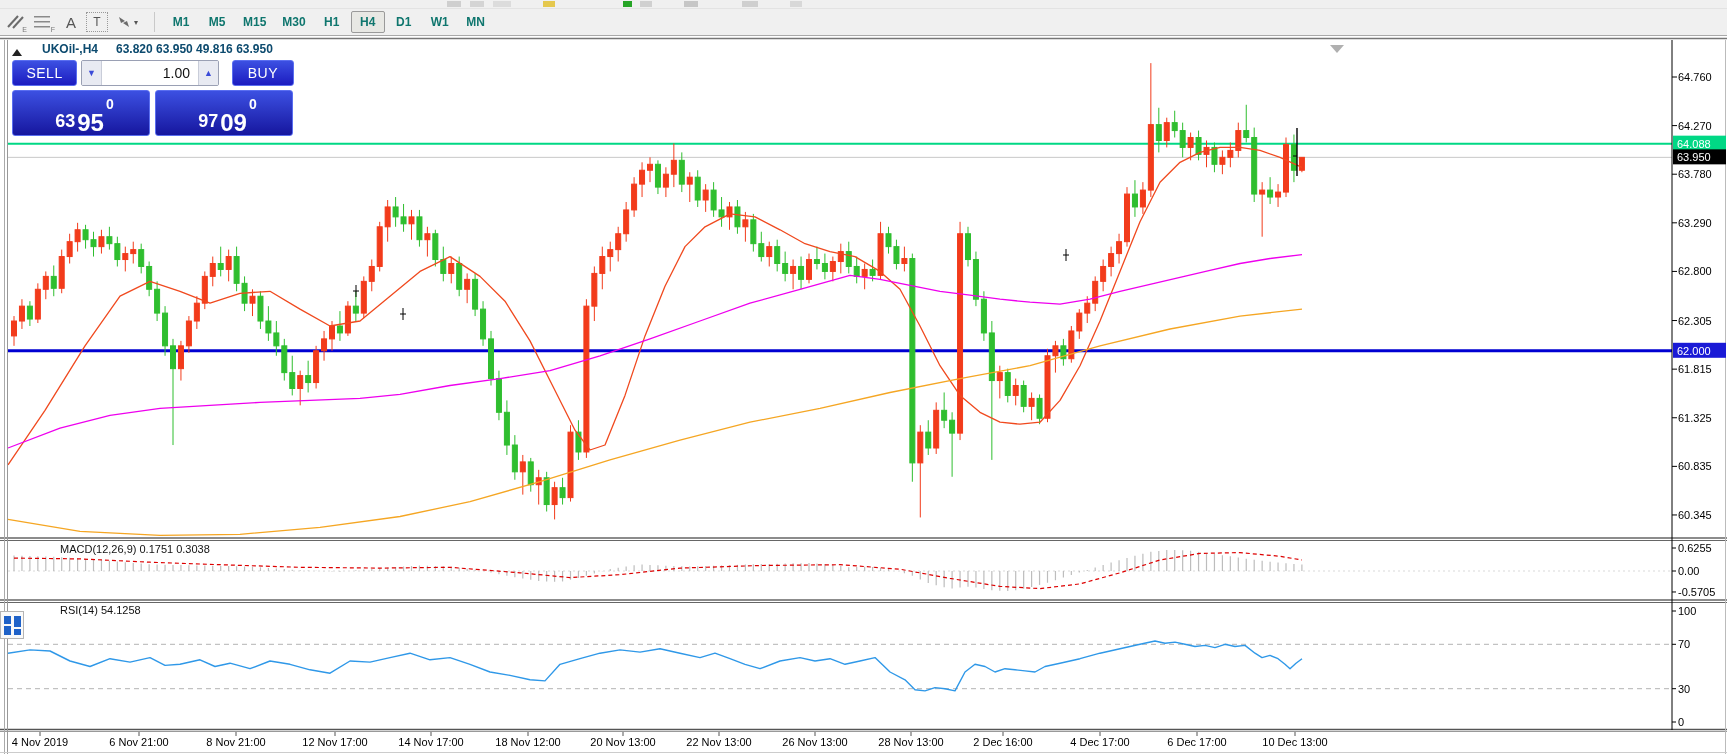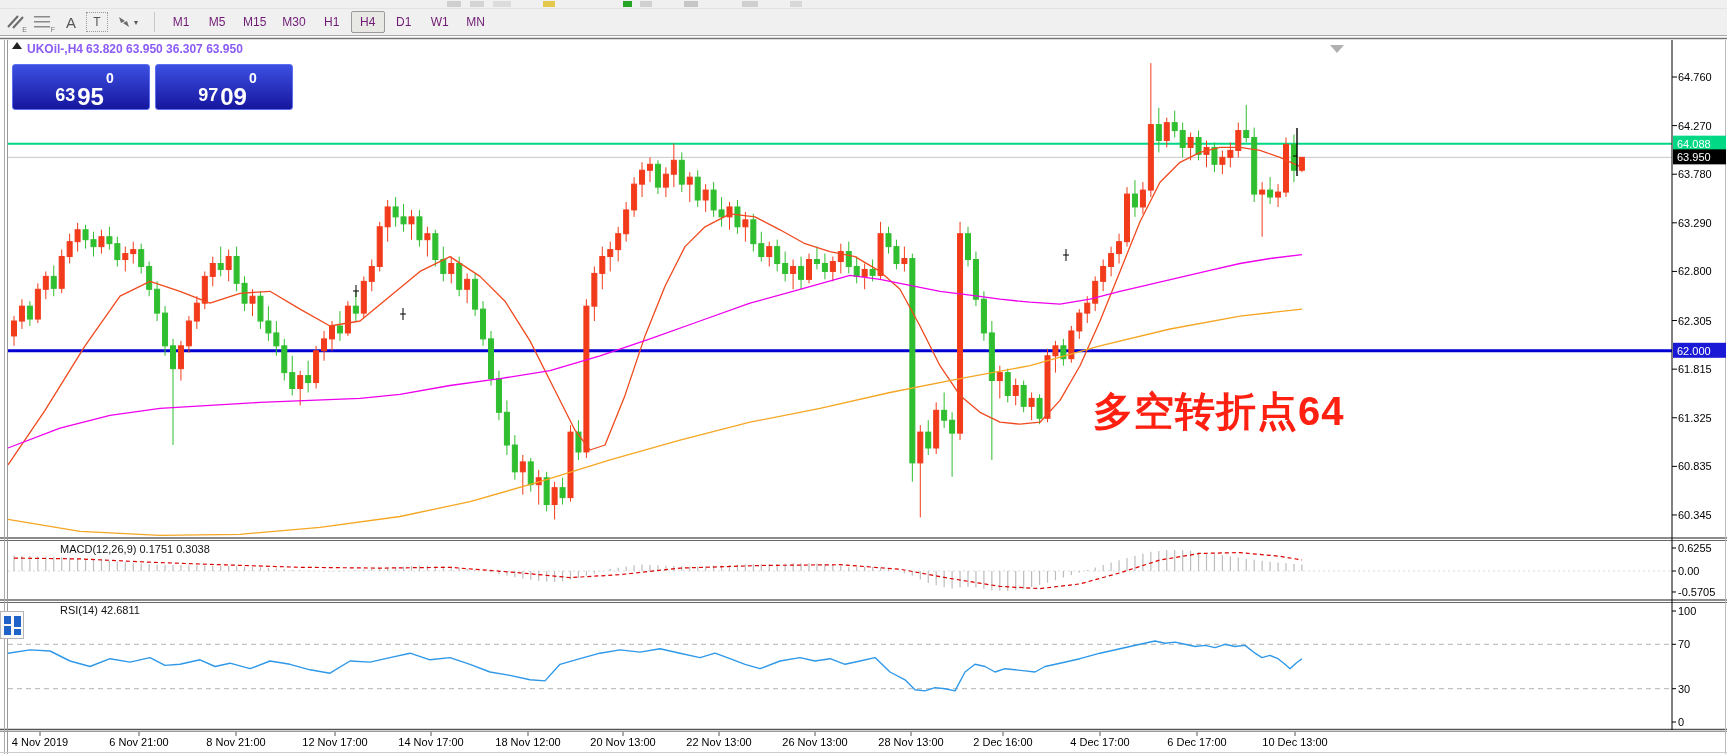--- a/index.html
+++ b/index.html
@@ -8,28 +8,28 @@
   
   .topstrip{position:absolute;left:0;top:0;width:1727px;height:8px;background:#f0f0f0;border-bottom:1px solid #e3e3e3;}
   .topstrip .frag{position:absolute;top:1px;height:6px;}
   .toolbar{position:absolute;left:0;top:9px;width:1727px;height:26px;background:#f0f0f0;
     border-bottom:1px solid #a9a9a9;display:flex;align-items:center;}
   .toolbar .tool{width:26px;height:22px;margin-left:2px;display:flex;align-items:center;justify-content:center;
     position:relative;color:#6b6b6b;font-size:13px;}
   .toolbar .tool svg{display:block}
   .toolbar .sub{position:absolute;right:1px;bottom:0;font-size:7px;color:#777;}
   .tbsep{width:1px;height:20px;background:#c9c9c9;margin:0 8px 0 10px;}
-  .tfbtn{min-width:34px;height:22px;border:1px solid transparent;background:transparent;color:#701a75;
-    font-size:12px;font-family:inherit;text-align:center;padding:0 6px;margin:0 1px;}
+  .tfbtn{min-width:34px;height:22px;border:1px solid transparent;background:transparent;color:#0f766e;
+    font-size:12px;font-family:inherit;text-align:center;padding:0 6px;margin:0 1px;font-weight:bold;}
   .tfbtn.active{border:1px solid #9a9a9a;background:#e8e8e4;border-radius:2px;}
   
   #chart-svg{position:absolute;left:0;top:0;}
   
-  .chart-title{position:absolute;left:12px;top:42px;font-size:12px;font-weight:bold;color:#8b5cf6;
-    display:flex;align-items:flex-start;gap:3px;}
+  .chart-title{position:absolute;left:12px;top:42px;font-size:12px;font-weight:bold;color:#0c4a6e;
+    display:flex;align-items:flex-end;gap:18px;}
   .dir-tri{width:0;height:0;border-left:5px solid transparent;border-right:5px solid transparent;
     border-bottom:7px solid #222;display:inline-block;margin-right:2px;}
   
   .trade-panel{position:absolute;left:12px;top:60px;width:282px;}
   .tp-row1{display:flex;height:26px;}
   .btn-blue{background:linear-gradient(#3c50e2,#1c1cc0);border:1px solid #5a6ef0;border-radius:3px;
     color:#fff;font-size:14px;font-family:inherit;letter-spacing:0.5px;}
   .sell-btn{width:66px;height:26px;}
   .buy-btn{width:63px;height:26px;margin-left:13px;}
   .vol{display:flex;margin-left:4px;height:24px;border:1px solid #9aa0b4;border-radius:2px;background:#fff;overflow:hidden;}
@@ -727,42 +727,50 @@
     <button class="tfbtn">H1</button>
     <button class="tfbtn active">H4</button>
     <button class="tfbtn">D1</button>
     <button class="tfbtn">W1</button>
     <button class="tfbtn">MN</button>
   </div>
 
   <div class="chart-title">
     <span class="dir-tri"></span>
     <span>UKOil-,H4</span>
-    <span>63.820 63.950 36.307 63.950</span>
+    <span>63.820 63.950 49.816 63.950</span>
   </div>
 
   <div class="trade-panel">
+    <div class="tp-row1">
+      <button class="btn-blue sell-btn">SELL</button>
+      <div class="vol">
+        <button><span>▼</span></button>
+        <input readonly="" value="1.00" style="">
+        <button><span>▲</span></button>
+      </div>
+      <button class="btn-blue buy-btn">BUY</button>
+    </div>
     <div class="tp-row2">
       <div class="price-box">
         <span class="pb-small">63</span>
         <span class="pb-big">95</span>
         <span class="pb-sup">0</span>
       </div>
       <div class="price-box">
         <span class="pb-small">97</span>
         <span class="pb-big">09</span>
         <span class="pb-sup">0</span>
       </div>
     </div>
   </div>
 
   <div class="panel-label" style="left:12px;top:543px;">MACD(12,26,9) 0.1751 0.3038</div>
-  <div class="panel-label" style="left:12px;top:604px;">RSI(14) 42.6811</div>
-
-  <div class="annotation">多空转折点64</div>
+  <div class="panel-label" style="left:12px;top:604px;">RSI(14) 54.1258</div>
+
 
   <div class="mini-icon">
     <i style="left:3px;top:4px;width:7px;height:8px;"></i>
     <i style="left:13px;top:4px;width:7px;height:11px;"></i>
     <i style="left:3px;top:14px;width:7px;height:9px;"></i>
     <i style="left:13px;top:17px;width:7px;height:6px;"></i>
   </div>
 
   <div class="shift-tri" style="left:1330px;top:45px;"></div>
 </div>

